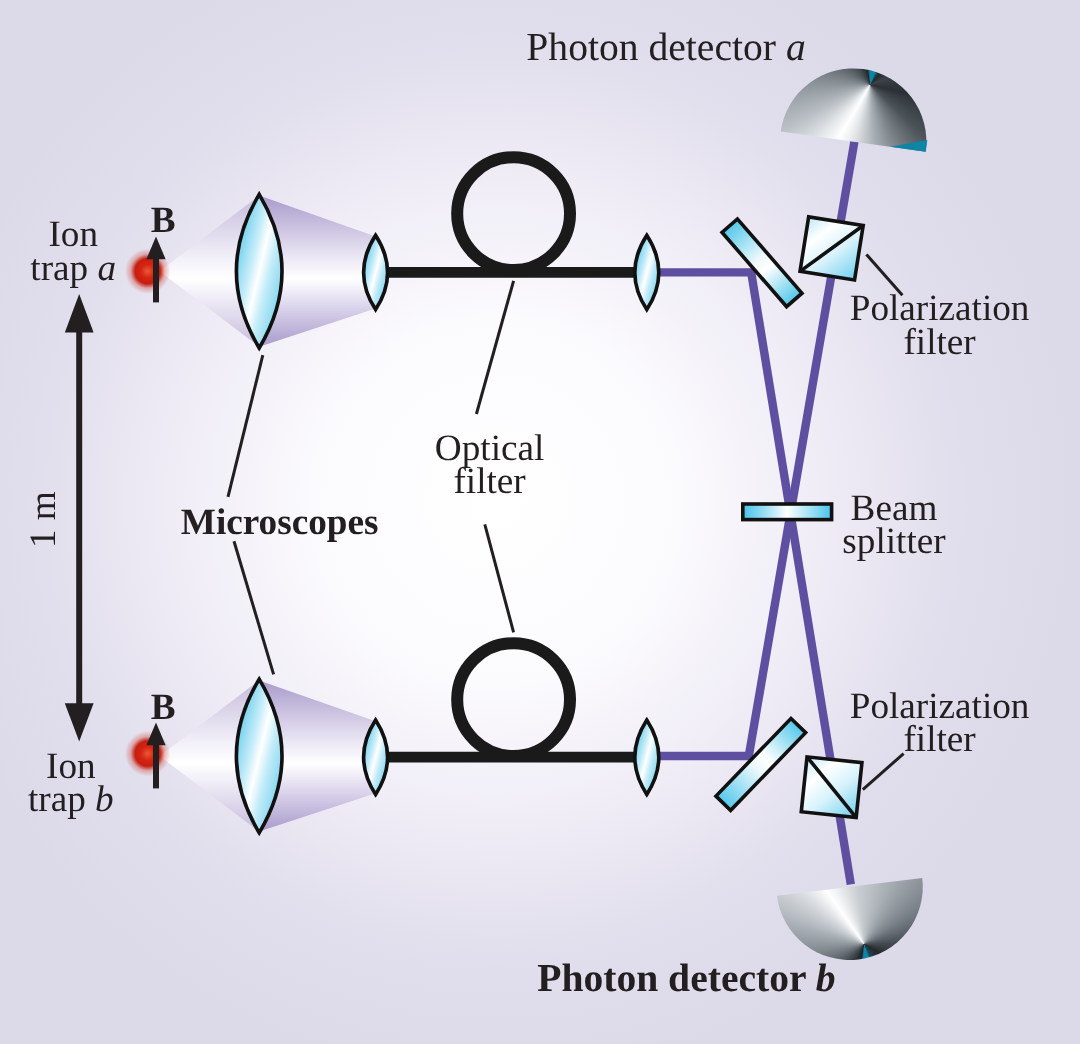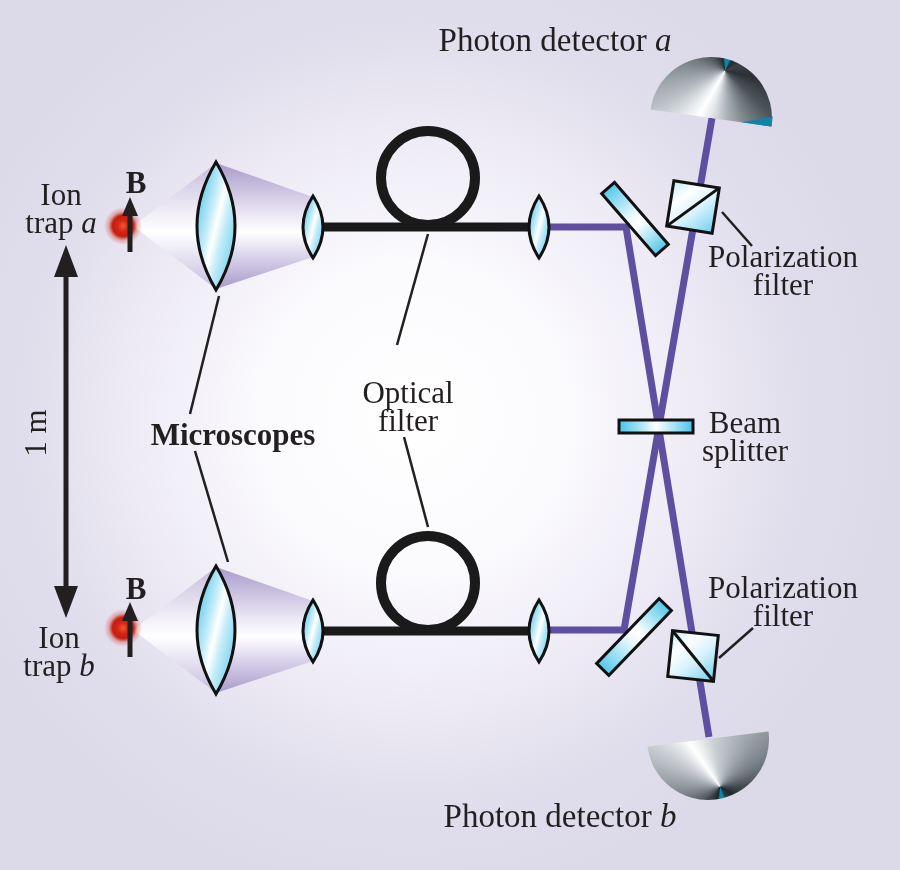--- a/index.html
+++ b/index.html
@@ -169,41 +169,41 @@
       <rect x="-23" y="-23" width="46" height="46" fill="url(#cubeGrad)" stroke="#111" stroke-width="3"></rect>
       <line x1="-23" y1="-23" x2="23" y2="23" stroke="#111" stroke-width="3"></line>
     </g>
   </svg>
 
   <div class="dome dome-a"></div>
   <div class="dome dome-b"></div>
 
   <div class="lbl title" style="left:555px;top:23px;"><span>Photon detector </span><i>a</i></div>
 
-  <div class="lbl title" style="left:560px;top:799px;"><span>Photon detector </span><i>b</i></div>
+  <div class="lbl title" style="left:572px;top:799px;font-weight:bold;"><span>Photon detector </span><i>b</i></div>
 
   <div class="lbl" style="left:61px;top:181px;">
     <span class="line">Ion</span>
     <span class="line"><span>trap </span><i>a</i></span>
   </div>
 
   <div class="lbl" style="left:59px;top:624px;">
     <span class="line">Ion</span>
     <span class="line"><span>trap </span><i>b</i></span>
   </div>
 
   <div class="lbl bold" style="left:136px;top:169px;"><span>B</span></div>
 
   <div class="lbl bold" style="left:136px;top:575px;"><span>B</span></div>
 
   <div class="lbl rot90" style="left:36px;top:433px;"><span>1 m</span></div>
 
   <div class="lbl" style="left:233px;top:421px;font-weight:bold;"><span>Microscopes</span></div>
 
-  <div class="lbl" style="left:408px;top:359px;margin-top:20px;">
+  <div class="lbl" style="left:408px;top:359px;">
     <span class="line">Optical</span>
     <span class="line">filter</span>
   </div>
 
   <div class="lbl" style="left:745px;top:409px;font-family:Liberation Serif, serif;">
     <span class="line">Beam</span>
     <span class="line">splitter</span>
   </div>
 
   <div class="lbl" style="left:783px;top:243px;">

